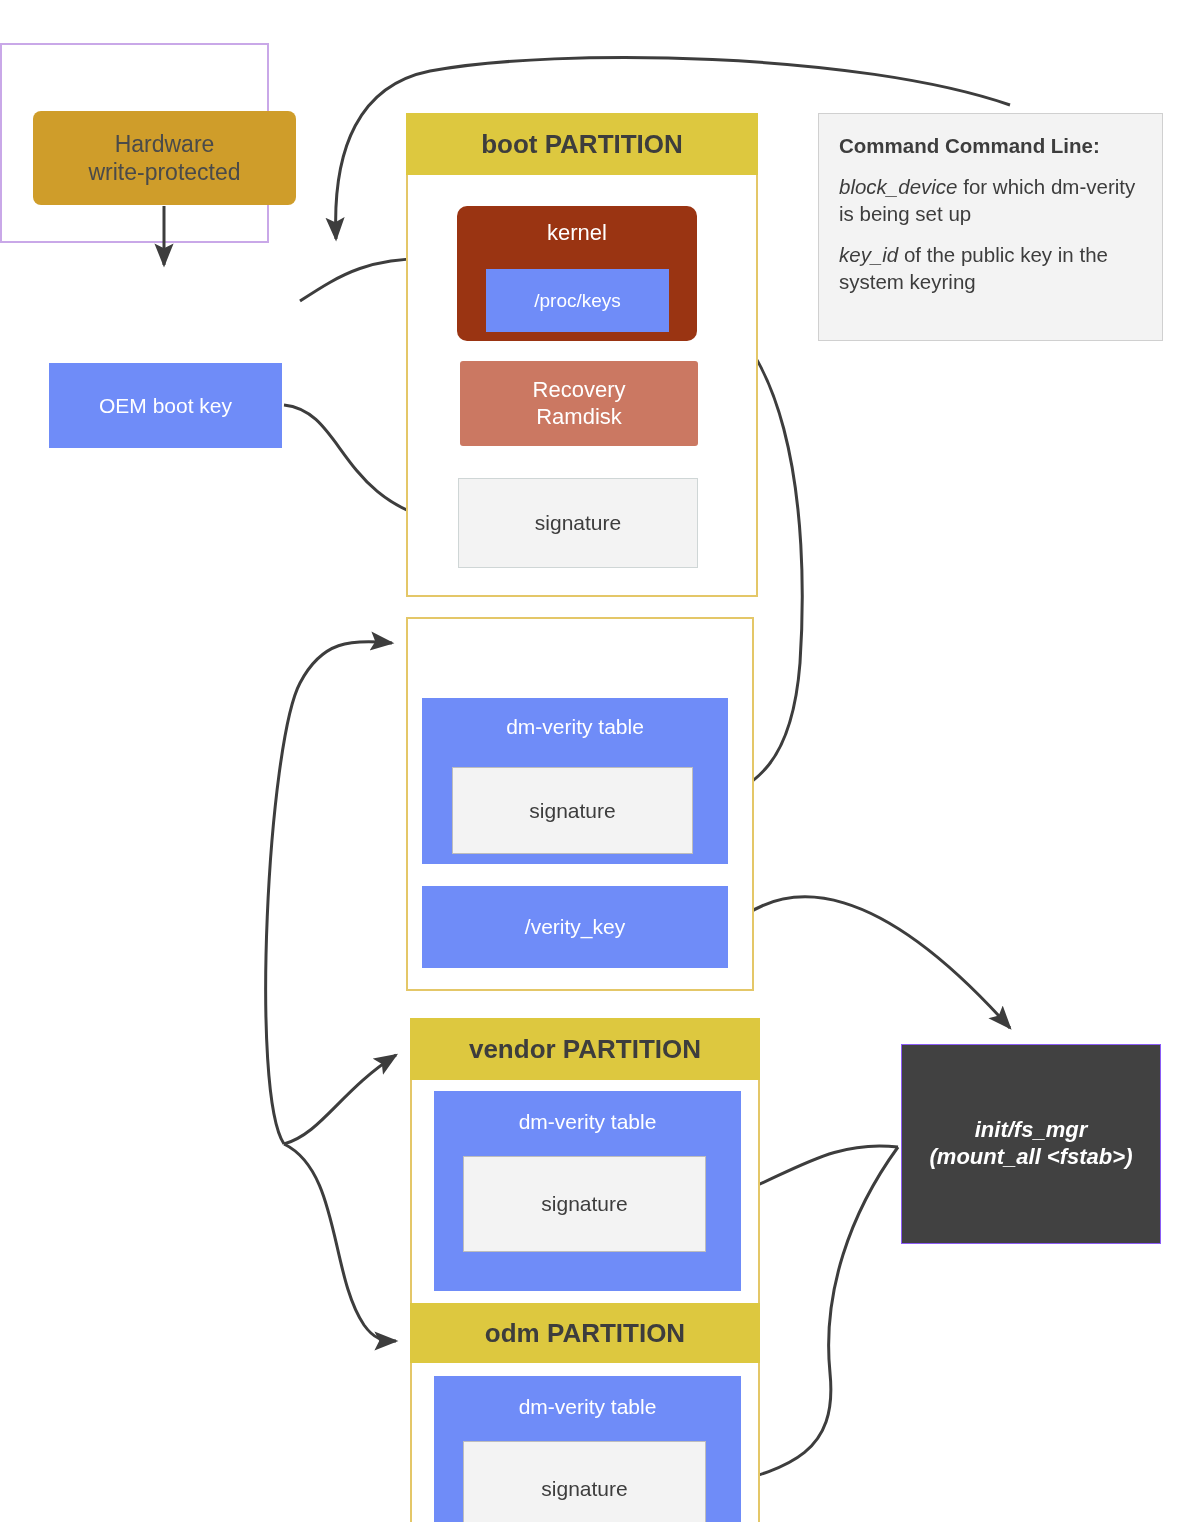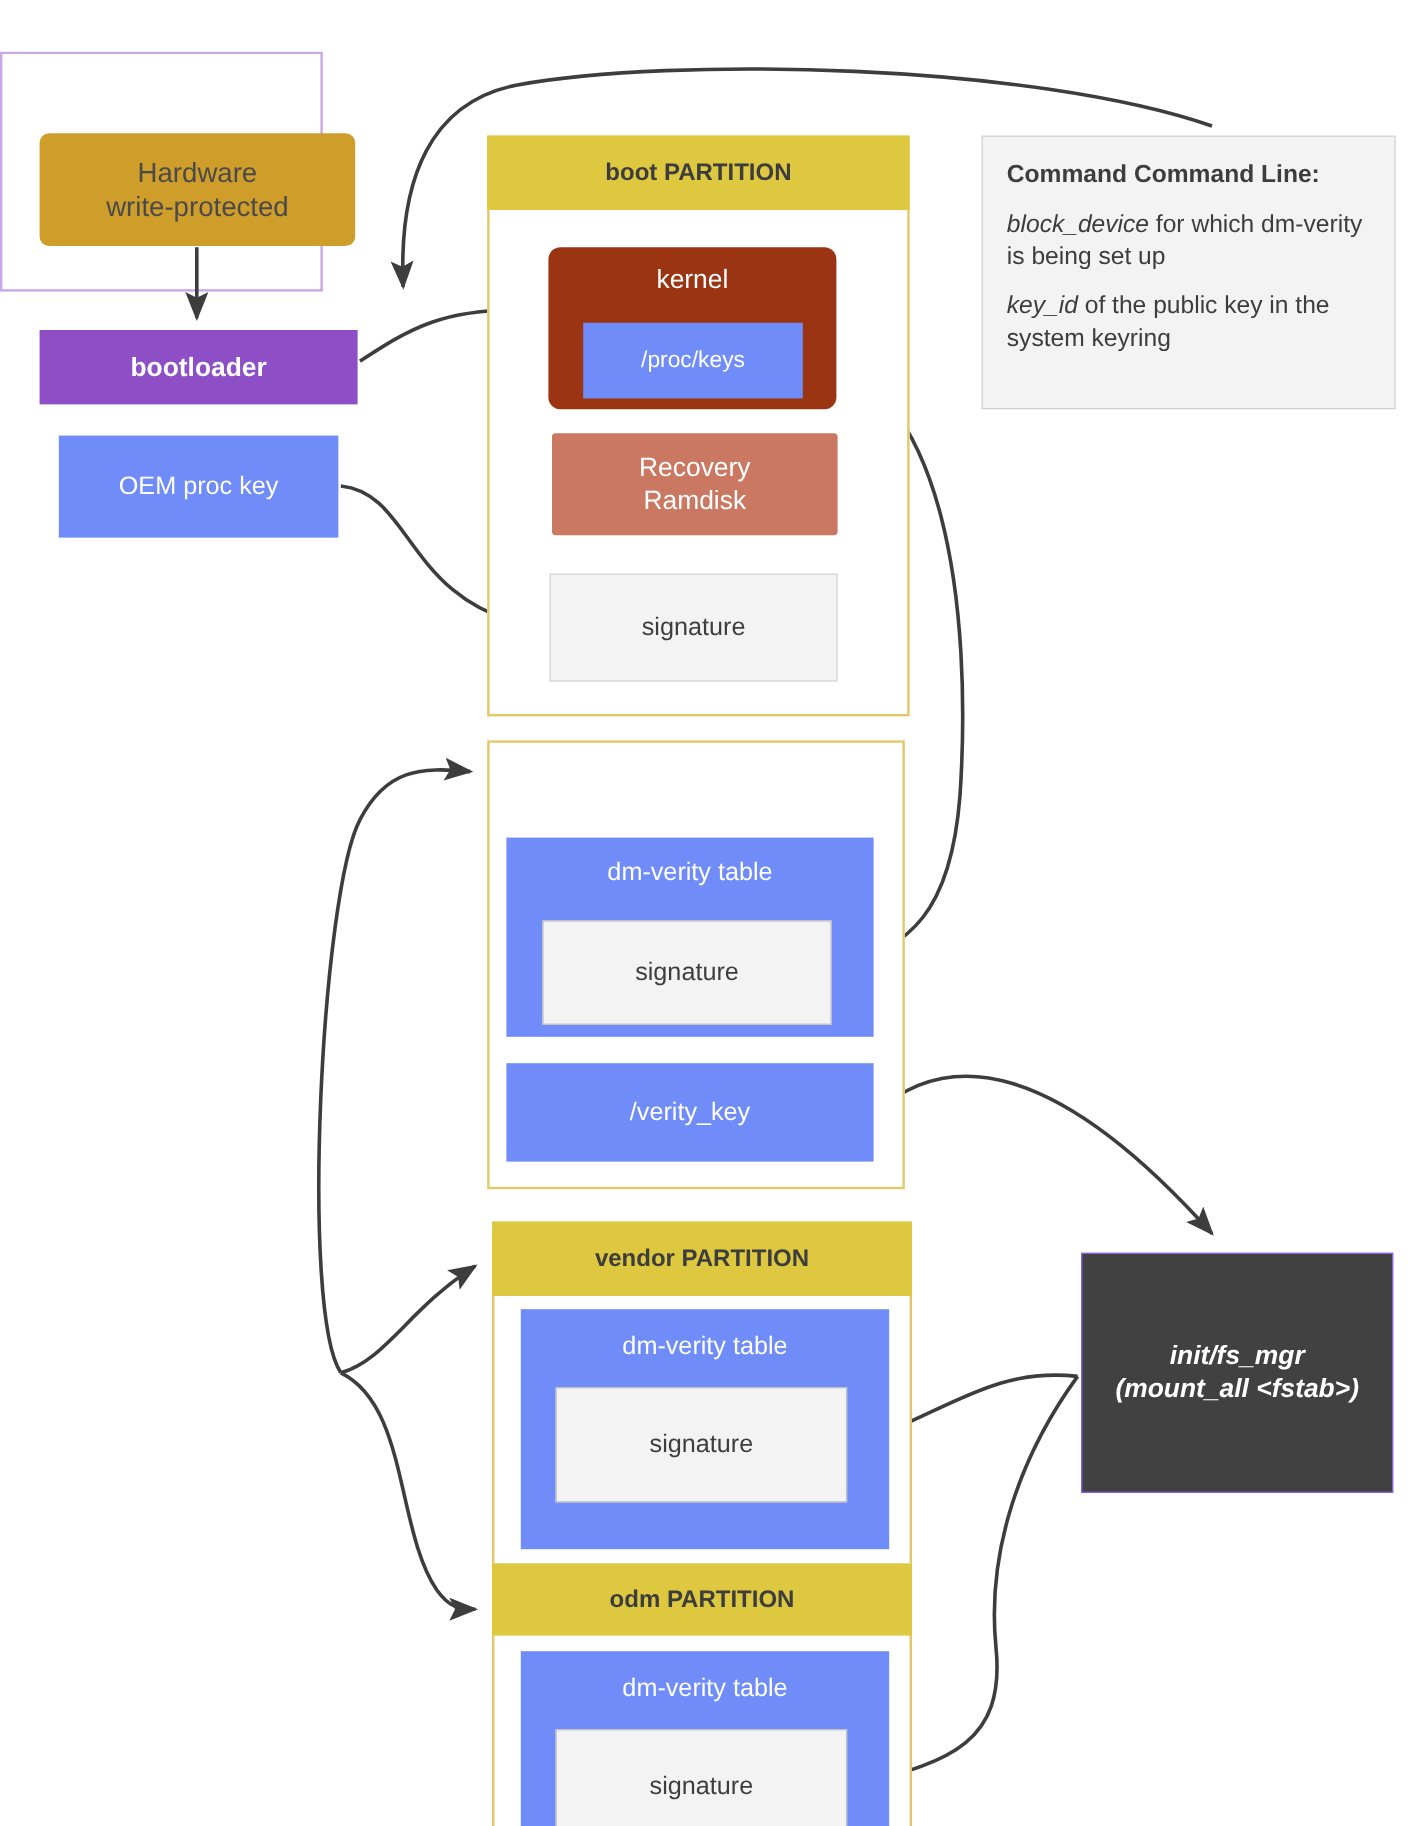--- a/index.html
+++ b/index.html
@@ -79,21 +79,21 @@
     position: absolute;
     box-sizing: border-box;
     background: #ffffff;
     border: 2px solid #e4c768;
   }
   .partition-header {
     position: absolute;
     box-sizing: border-box;
     background: #ddc83f;
     color: #3d3d3d;
-    font-size: 20px;
+    font-size: 26px;
     font-weight: bold;
     display: flex;
     align-items: center;
     justify-content: center;
   }
 
   
   #boot-partition { left: 406px; top: 70px; width: 352px; height: 484px; }
   #boot-header    { left: 406px; top: 70px; width: 352px; height: 62px; }
   #kernel-box {
@@ -261,22 +261,21 @@
   </svg>
 
   <div class="node" id="hw-box">
     <div>
       <span>Hardware</span><br>
       <span>write-protected</span>
     </div>
   </div>
 
   <div id="bootloader-group"></div>
-  <div class="node" id="bootloader-header">bootloader</div>
-  <div class="node" id="oem-key">OEM proc key</div>
+  <div class="node" id="oem-key">OEM boot key</div>
 
 
   <div class="partition" id="boot-partition"></div>
   <div class="partition-header" id="boot-header">boot PARTITION</div>
   <div class="node" id="kernel-box">kernel</div>
   <div class="node" id="proc-keys">/proc/keys</div>
   <div class="node" id="recovery-ramdisk">
     <div>
       <span>Recovery</span><br>
       <span>Ramdisk</span>

